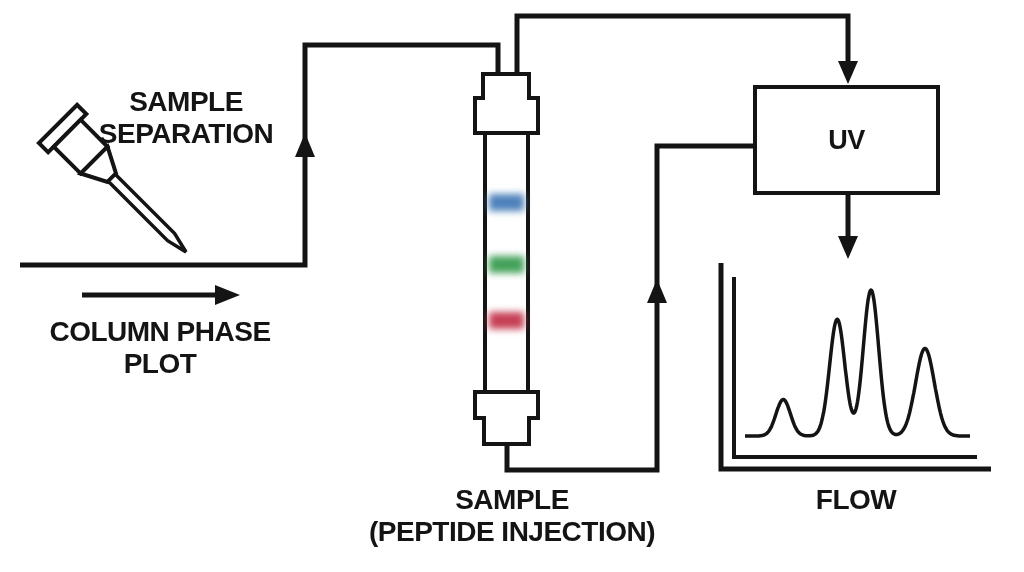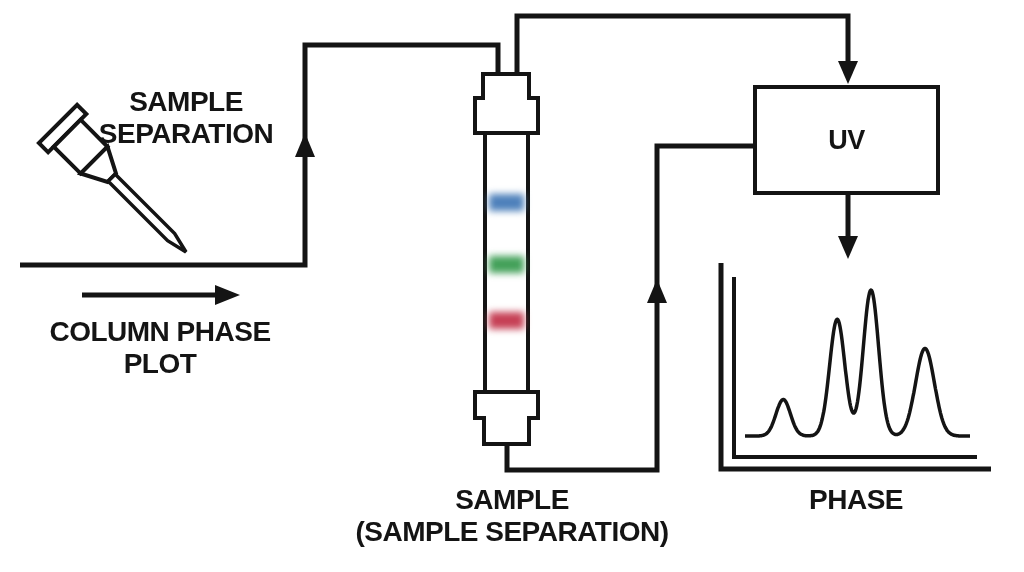--- a/index.html
+++ b/index.html
@@ -80,24 +80,24 @@
     <span>SEPARATION</span>
   </div>
 
   <div class="label" style="left:10px;top:316px;width:300px;">
     <span>COLUMN PHASE</span>
     <span>PLOT</span>
   </div>
 
   <div class="label" style="left:332px;top:484px;width:360px;">
     <span>SAMPLE</span>
-    <span>(SAMPLE SEPARATION)</span>
+    <span>(PEPTIDE INJECTION)</span>
   </div>
 
   <div class="label" style="left:706px;top:484px;width:300px;">
-    <span>PHASE</span>
+    <span>FLOW</span>
   </div>
 
   <div class="uv-box">
     <span>UV</span>
   </div>
 
 </div>
 
 </body></html>

